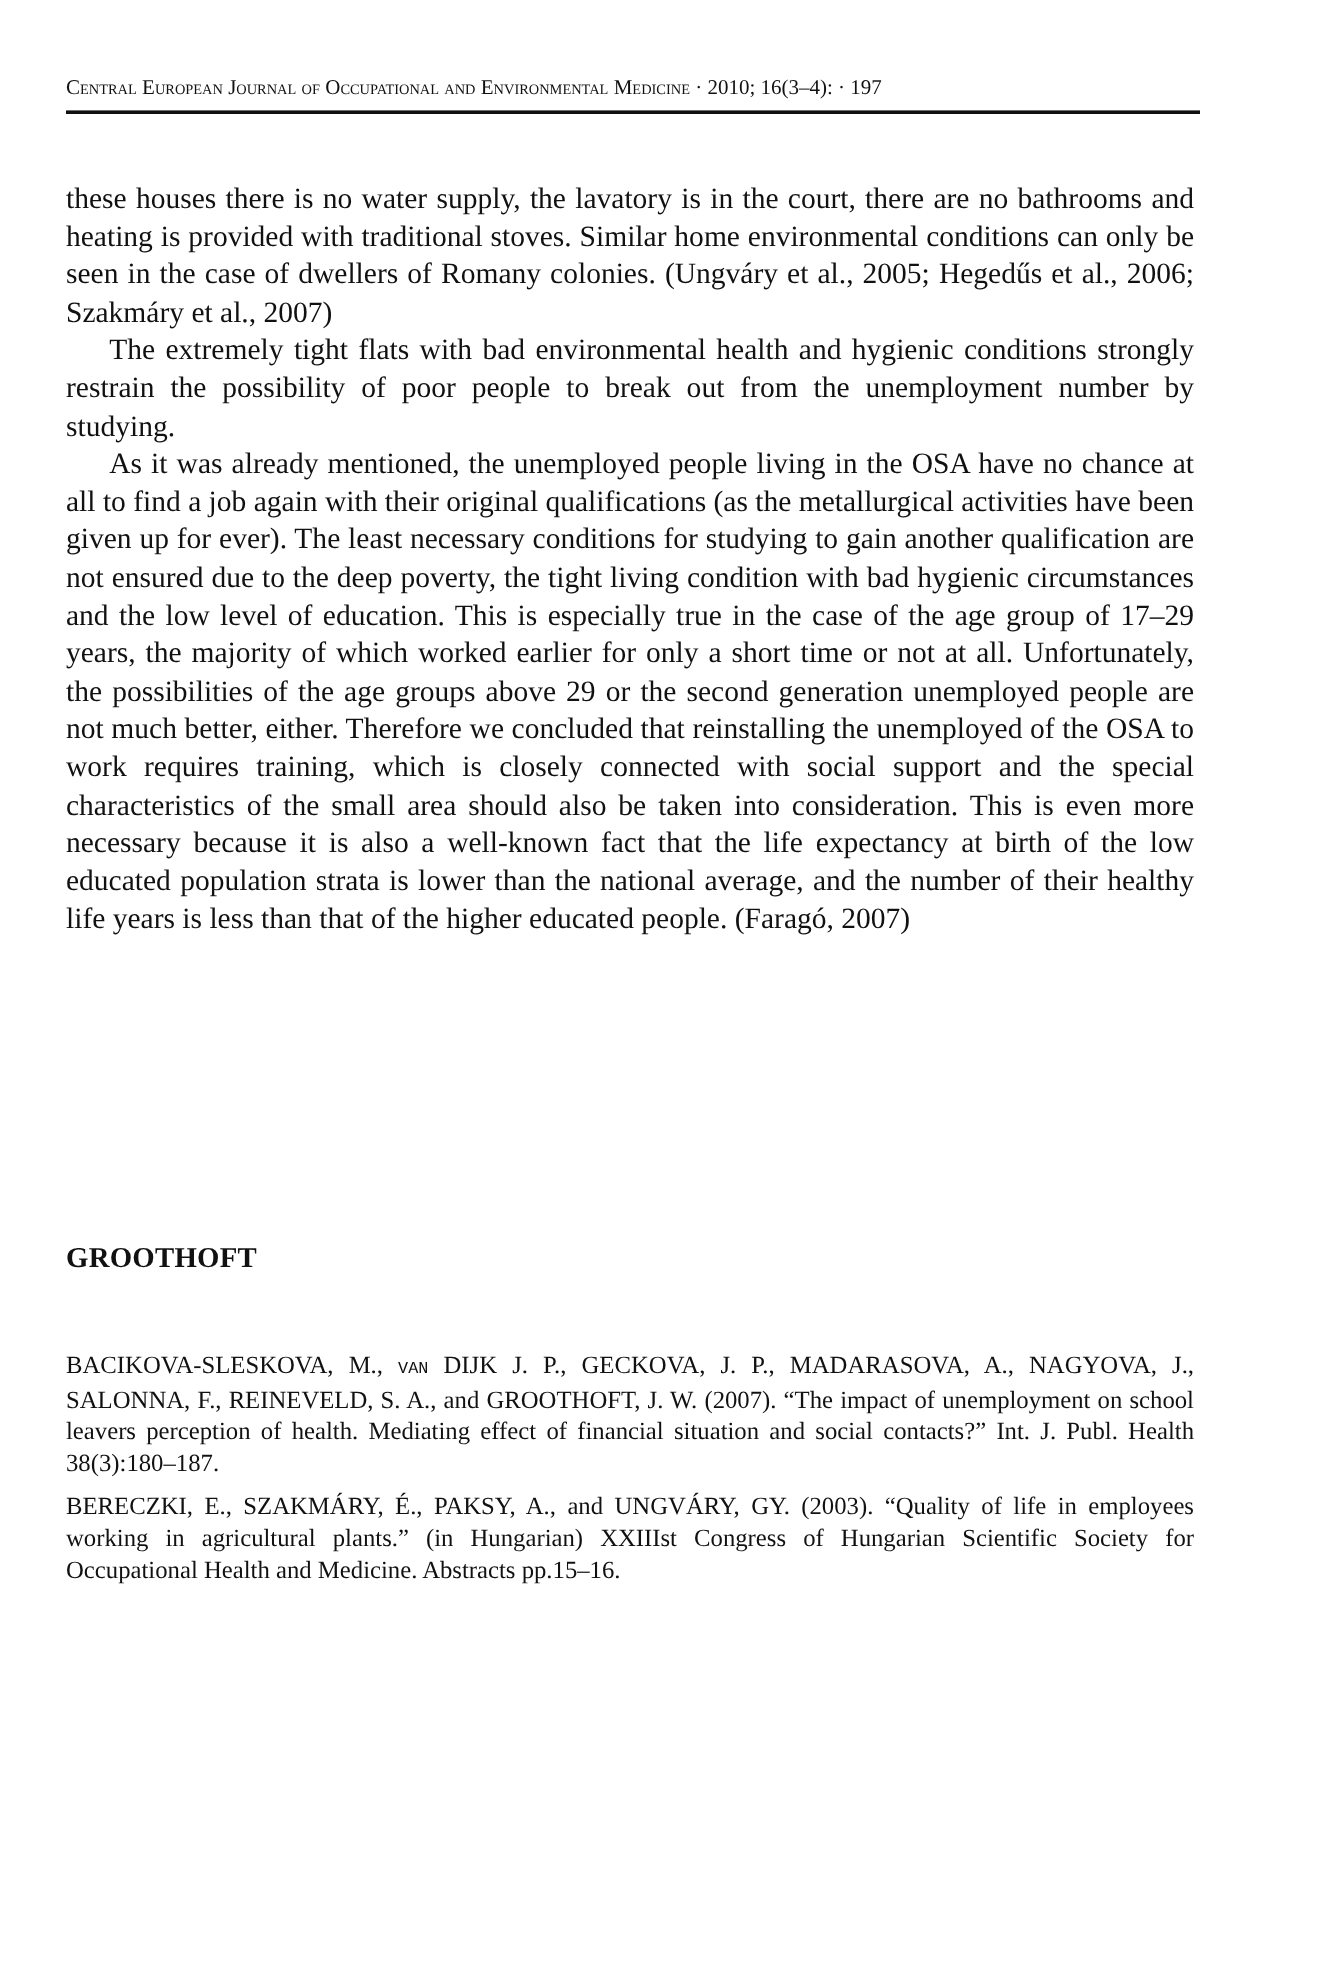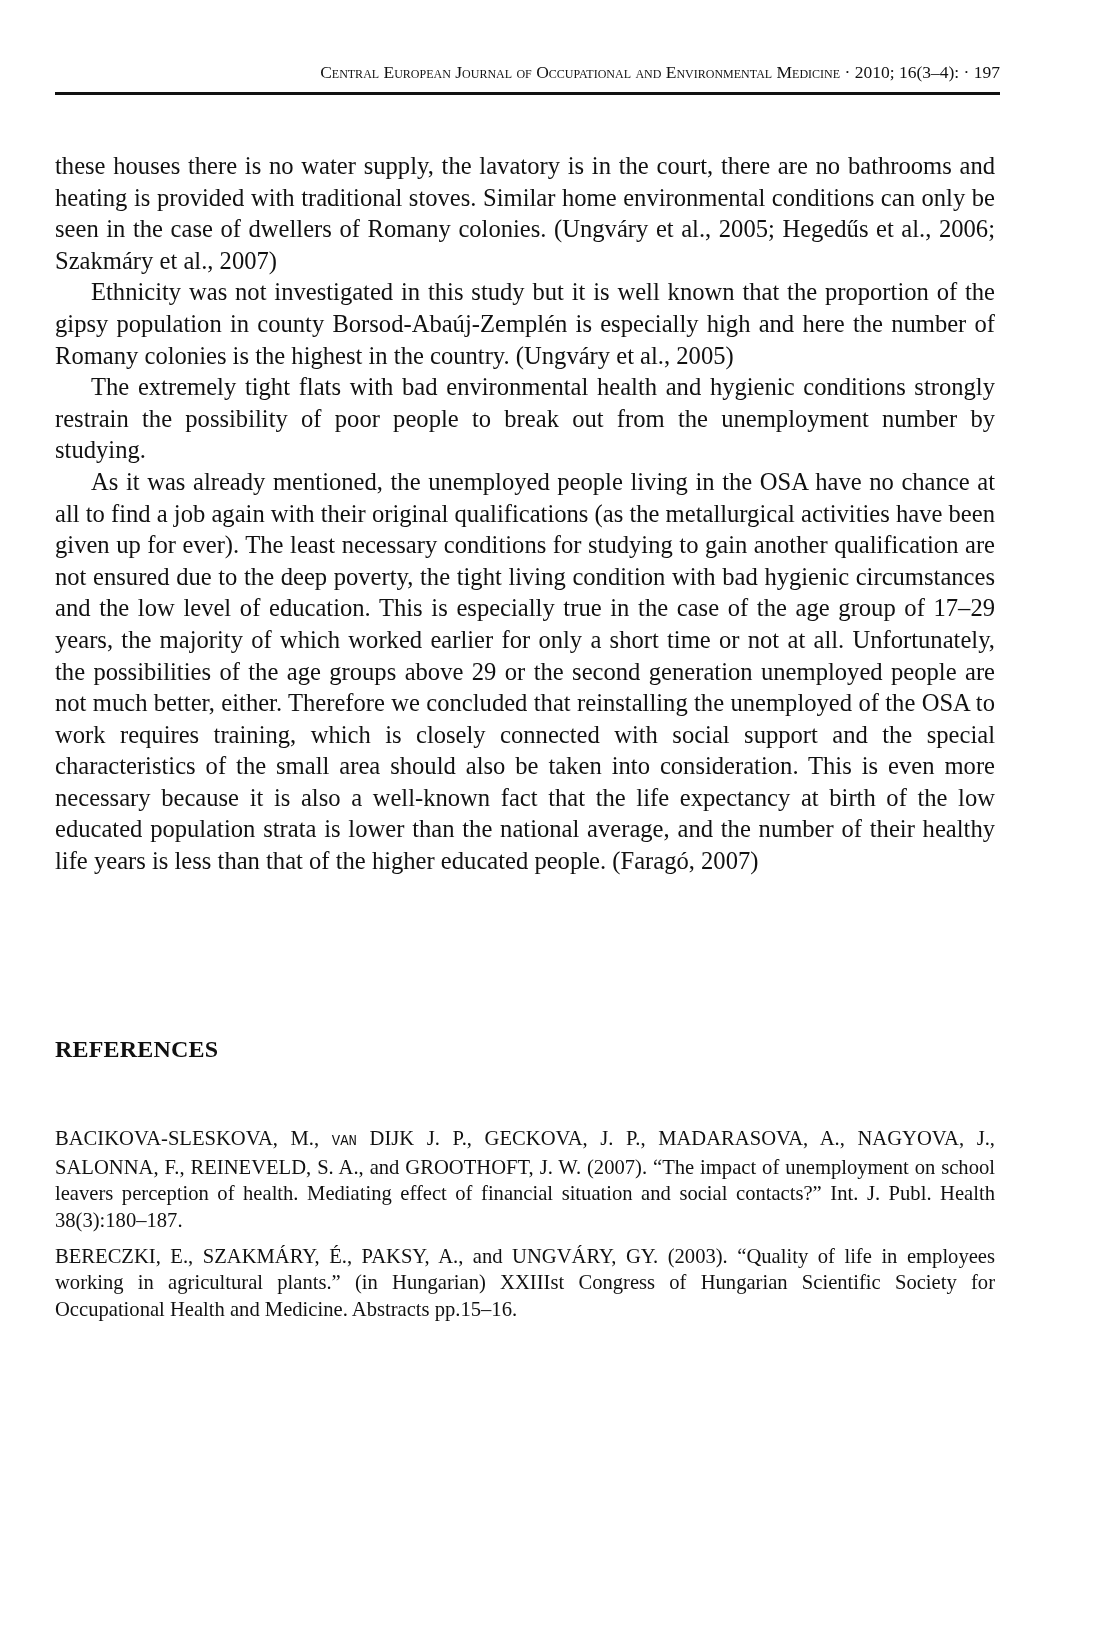--- a/index.html
+++ b/index.html
@@ -4,21 +4,21 @@
 <style>
   html, body { margin: 0; padding: 0; background: #ffffff; }
   body {
     width: 1110px; height: 1650px; position: relative; overflow: hidden;
     font-family: "Liberation Serif", "DejaVu Serif", serif;
     color: #111111;
   }
   .page { position: absolute; left: 55px; top: 0; width: 945px; }
   .running-head {
     position: absolute; top: 62px; left: 0; width: 945px;
-    text-align: right; font-size: 17.5px; letter-spacing: 0px;
+    text-align: left; font-size: 17.5px; letter-spacing: 0px;
     font-variant: small-caps; white-space: nowrap;
   }
   .running-head .nums { font-variant: normal; }
   .head-rule {
     position: absolute; top: 92px; left: 0; width: 945px; height: 0;
     border-top: 3px solid #111;
   }
   .body-text {
     position: absolute; top: 150px; left: 0; width: 940px;
     font-size: 24.6px; line-height: 31.6px; text-align: justify;
@@ -41,25 +41,24 @@
 
 <div class="page">
 
   <div class="running-head">
     <span>Central European Journal of Occupational and Environmental Medicine</span><span class="nums"> · 2010; 16(3–4): · 197</span>
   </div>
   <div class="head-rule"></div>
 
   <div class="body-text">
     <p class="first">these houses there is no water supply, the lavatory is in the court, there are no bath­rooms and heating is provided with traditional stoves. Similar home environmental conditions can only be seen in the case of dwellers of Romany colonies. (Ungváry et al., 2005; Hegedűs et al., 2006; Szakmáry et al., 2007)</p>
-    <p>Ethnicity was not investigated in this study but it is well known that the propor­tion of the gipsy population in county Borsod-Abaúj-Zemplén is especially high and here the number of Romany colonies is the highest in the country. (Ungváry et al., 2005)</p>
     <p>The extremely tight flats with bad environmental health and hygienic conditions strongly restrain the possibility of poor people to break out from the unemployment number by studying.</p>
     <p>As it was already mentioned, the unemployed people living in the OSA have no chance at all to find a job again with their original qualifications (as the metallurgi­cal activities have been given up for ever). The least necessary conditions for study­ing to gain another qualification are not ensured due to the deep poverty, the tight living condition with bad hygienic circumstances and the low level of education. This is especially true in the case of the age group of 17–29 years, the majority of which worked earlier for only a short time or not at all. Unfortunately, the possibili­ties of the age groups above 29 or the second generation unemployed people are not much better, either. Therefore we concluded that reinstalling the unemployed of the OSA to work requires training, which is closely connected with social support and the special characteristics of the small area should also be taken into consideration. This is even more necessary because it is also a well-known fact that the life expec­tancy at birth of the low educated population strata is lower than the national aver­age, and the number of their healthy life years is less than that of the higher edu­cated people. (Faragó, 2007)</p>
   </div>
 
-  <div class="refs-heading">REFERENCES</div>
+  <div class="refs-heading">GROOTHOFT</div>
 
   <div class="refs">
     <p class="ref"><span>BACIKOVA-SLESKOVA, M., </span><span class="sc">van</span><span> DIJK J. P., GECKOVA, J. P., MADARASOVA, A., NAGYOVA, J., SALONNA, F., REINEVELD, S. A., and GROOTHOFT, J. W. (2007). “The im­pact of unemployment on school leavers perception of health. Mediating effect of financial situa­tion and social contacts?” Int. J. Publ. Health 38(3):180–187.</span></p>
     <p class="ref"><span>BERECZKI, E., SZAKMÁRY, É., PAKSY, A., and UNGVÁRY, GY. (2003). “Quality of life in employees working in agricultural plants.” (in Hungarian) XXIIIst Congress of Hungarian Scien­tific Society for Occupational Health and Medicine. Abstracts pp.15–16.</span></p>
   </div>
 
 </div>
 
 </body></html>

